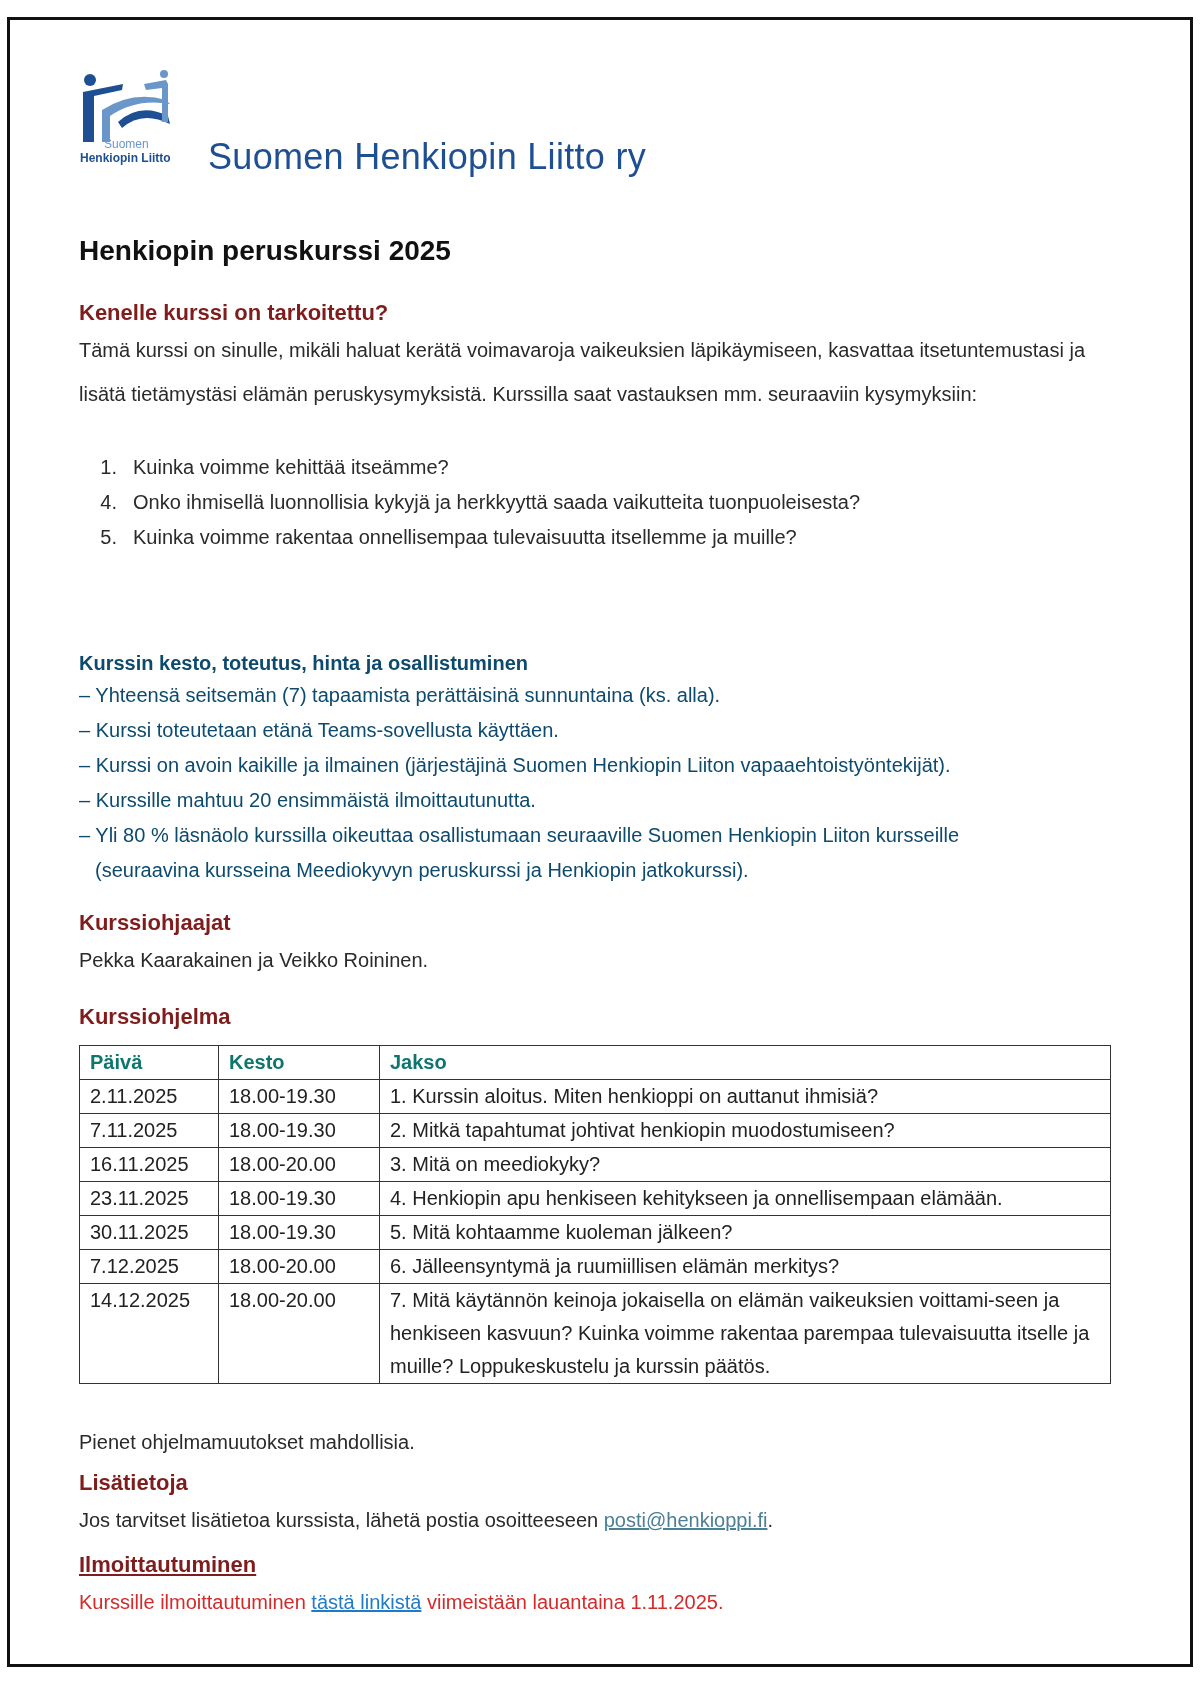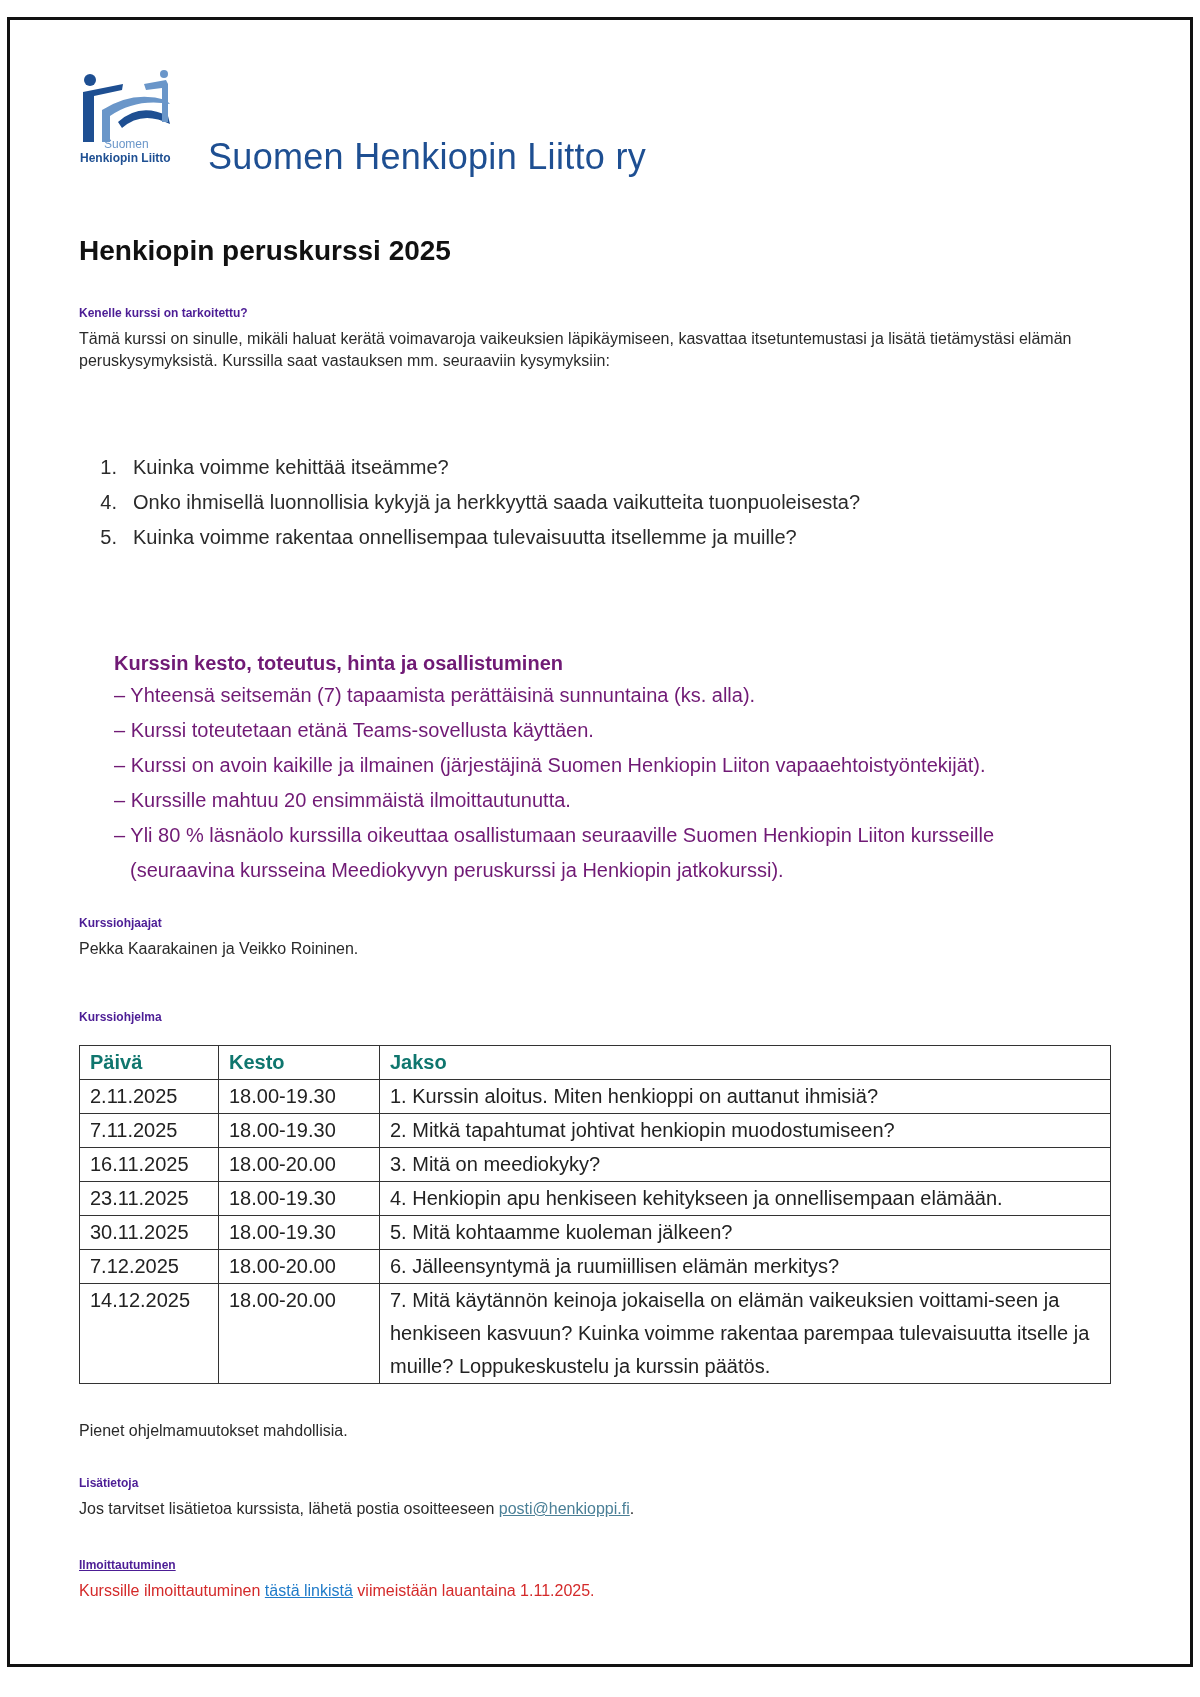--- a/index.html
+++ b/index.html
@@ -3,27 +3,27 @@
   <meta charset="utf-8">
   <style>
     html, body { margin: 0; padding: 0; background: #ffffff; }
     body { width: 1200px; height: 1697px; position: relative; font-family: "Liberation Sans", sans-serif; color: #222; }
     .frame { position: absolute; left: 7px; top: 17px; width: 1180px; height: 1644px; border: 3px solid #111; box-sizing: content-box; }
     .logo { position: absolute; left: 78px; top: 70px; width: 110px; height: 100px; }
     .logo-small-1 { position: absolute; left: 104px; top: 137px; font-size: 12px; color: #6a96c9; }
     .logo-small-2 { position: absolute; left: 80px; top: 151px; font-size: 12px; font-weight: bold; color: #1e4f92; }
     .org-name { position: absolute; left: 208px; top: 136px; font-size: 36px; color: #1e4f92; letter-spacing: 0.3px; }
     .title { position: absolute; left: 79px; top: 235px; font-size: 28px; font-weight: bold; color: #111; }
-    .h { font-weight: bold; font-size: 12px; color: #4c1d95; }
-    .p { font-size: 16px; color: #2a2a2a; line-height: 22px; }
+    .h { font-weight: bold; font-size: 22px; color: #7f1d1d; }
+    .p { font-size: 20px; color: #2a2a2a; line-height: 44px; }
     .block { position: absolute; left: 79px; width: 1040px; }
     ol.q { list-style: none; margin: 0; padding: 0; }
     ol.q li { font-size: 20px; line-height: 35px; color: #2a2a2a; }
     ol.q li .num { display: inline-block; width: 38px; text-align: right; margin-right: 16px; }
-    .bullets div { font-size: 20px; line-height: 35px; color: #701a75; margin-left: 35px; }
+    .bullets div { font-size: 20px; line-height: 35px; color: #0c4a6e; }
     .bullets .indent { padding-left: 16px; }
     table.prog { position: absolute; left: 79px; top: 1045px; width: 1032px; border-collapse: collapse; font-size: 20px; color: #222; }
     table.prog th, table.prog td { border: 1.5px solid #333; padding: 0 10px; text-align: left; vertical-align: top; line-height: 33px; }
     table.prog th { font-weight: bold; color: #0f766e; }
     table.prog td.c1 { width: 118px; }
     table.prog td.c2 { width: 140px; }
     a.link-mail { color: #4a7f96; text-decoration: underline; }
     a.link-reg { color: #1f7bc9; text-decoration: underline; }
     .red { color: #d42a2a; }
   </style>

